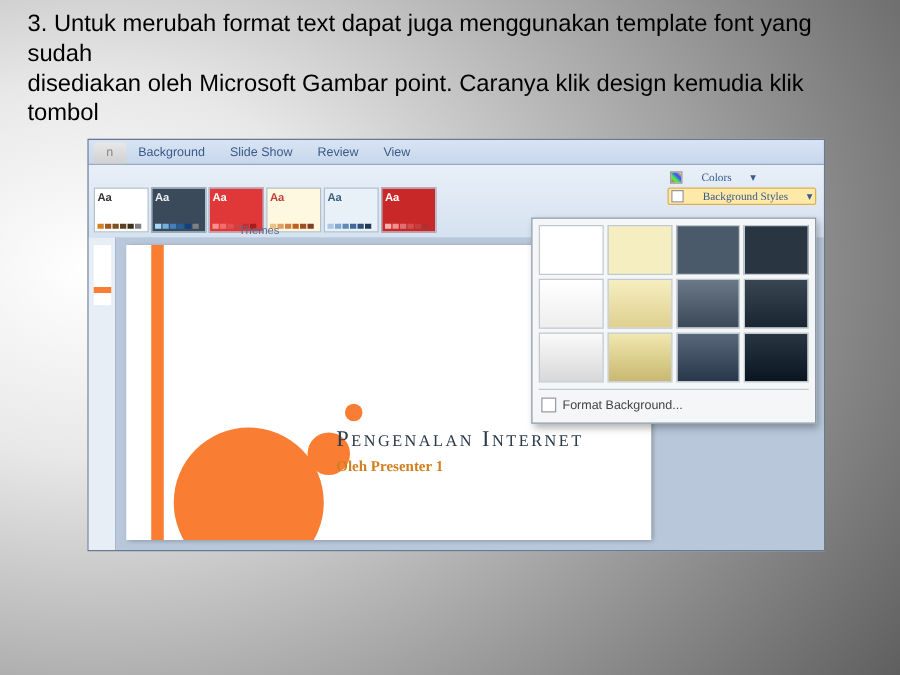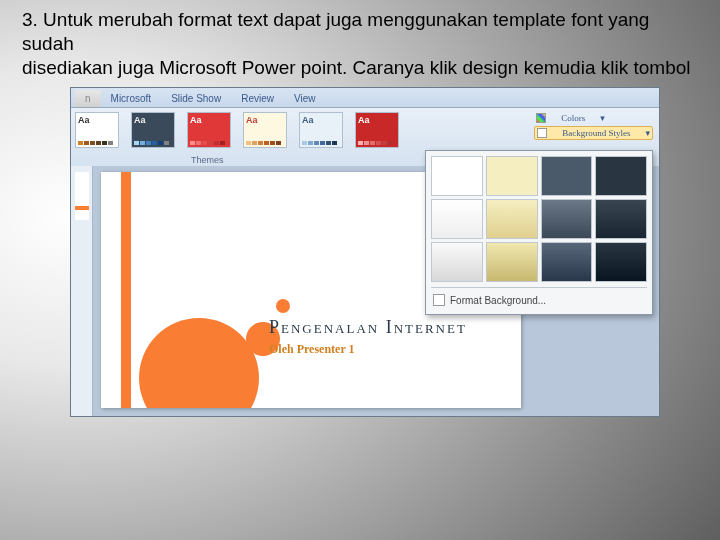--- a/index.html
+++ b/index.html
@@ -41,22 +41,22 @@
   }
   .ribbon-body {
     display: flex;
     background: linear-gradient(#e8eff8, #d5e2f0);
     padding: 4px;
     position: relative;
     height: 58px;
   }
   .themes-group {
     display: flex;
-    gap: 12px;
-    align-items: flex-start;
+    gap: 2px;
+    align-items: flex-end;
   }
   .theme-thumb {
     width: 44px; height: 36px;
     background: #fff;
     border: 1px solid #b0c0d0;
     display: flex;
     flex-direction: column;
     padding: 2px;
     font-size: 9px;
   }
@@ -206,27 +206,27 @@
     text-align: center;
     padding: 5px;
     font-family: "Segoe UI", sans-serif;
   }
 </style>
 </head>
 <body>
 
 <div class="instruction">
   <div>3. Untuk merubah format text dapat juga menggunakan template font yang sudah</div>
-  <div>disediakan juga Microsoft Power point. Caranya klik design kemudia klik tombol</div>
+  <div>disediakan oleh Microsoft Gambar point. Caranya klik design kemudia klik tombol</div>
 </div>
 
 <div class="app-frame">
   <div class="ribbon-tabs">
     <span class="prev-tab">n</span>
-    <span>Microsoft</span>
+    <span>Background</span>
     <span>Slide Show</span>
     <span>Review</span>
     <span>View</span>
   </div>
 
   <div class="ribbon-body">
     <div class="themes-group" id="themes-group">
         <div class="theme-thumb" style="background: rgb(255, 255, 255);">
           <div class="aa" style="color: rgb(51, 51, 51);">Aa</div>
           <div class="bars">

